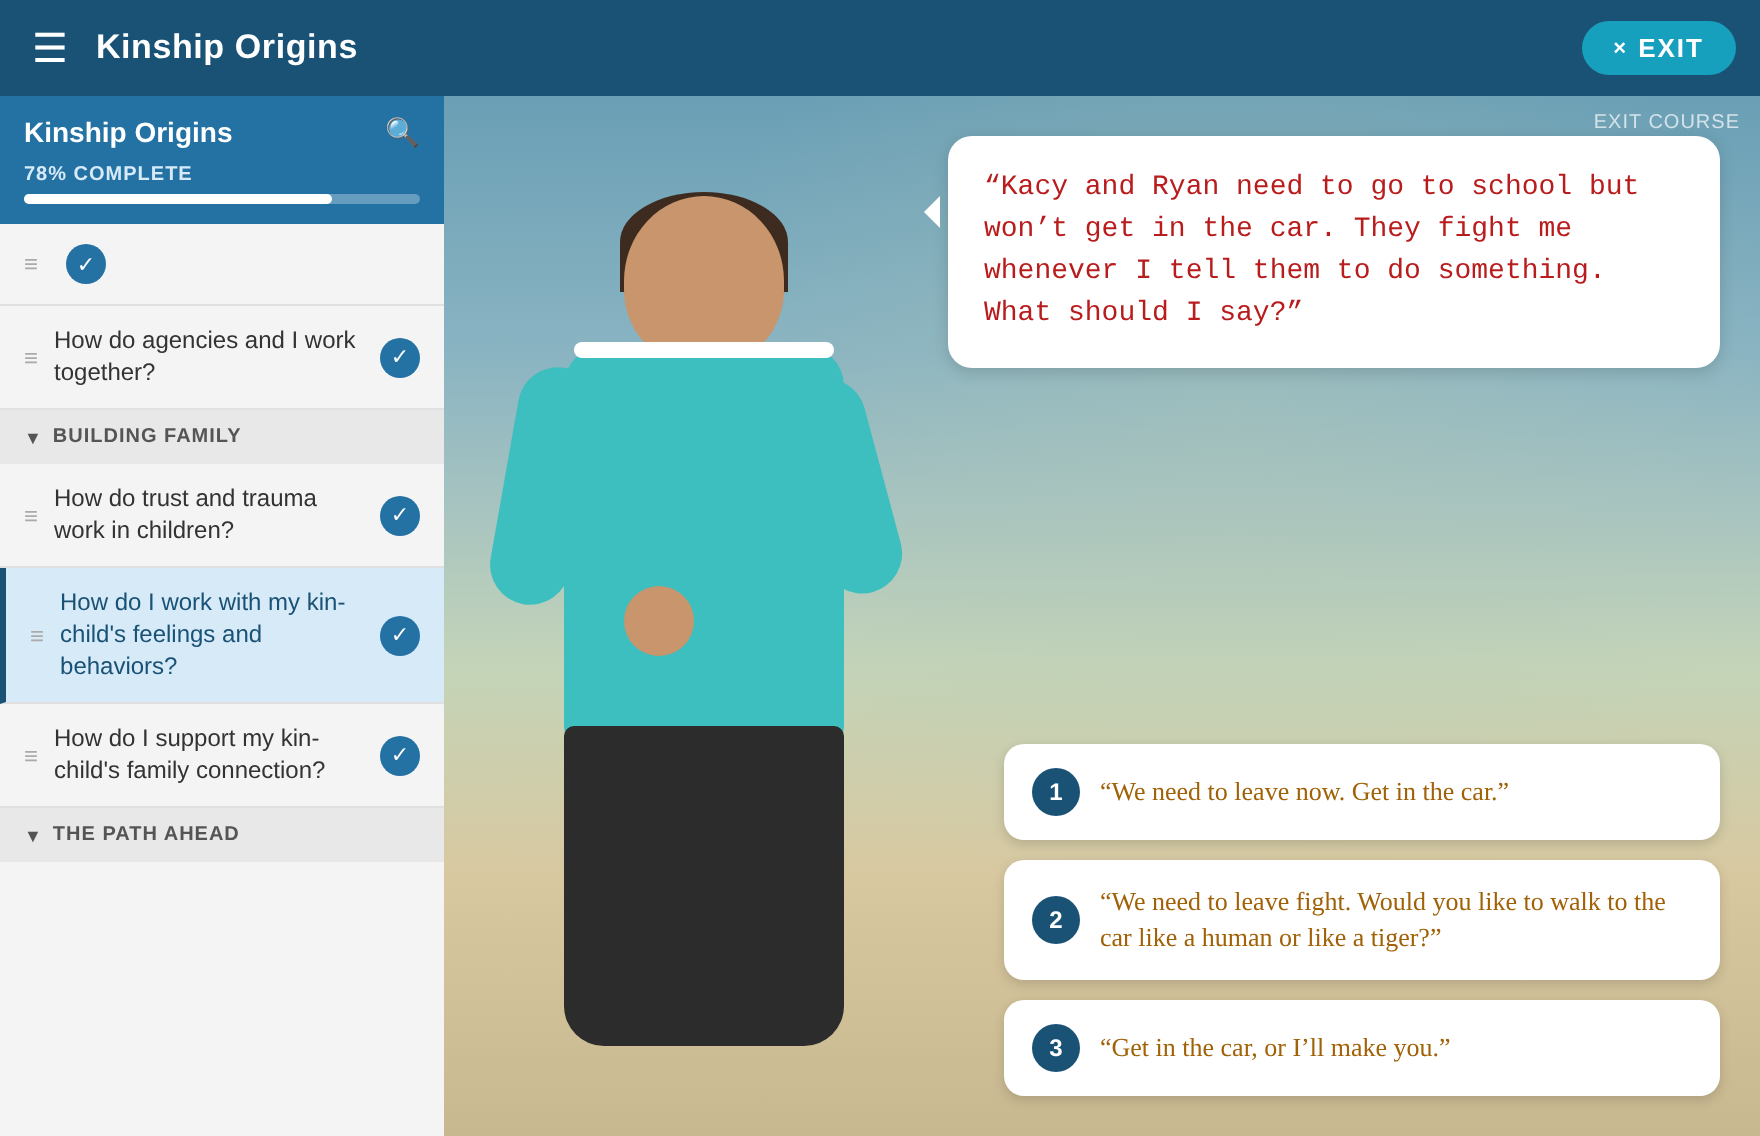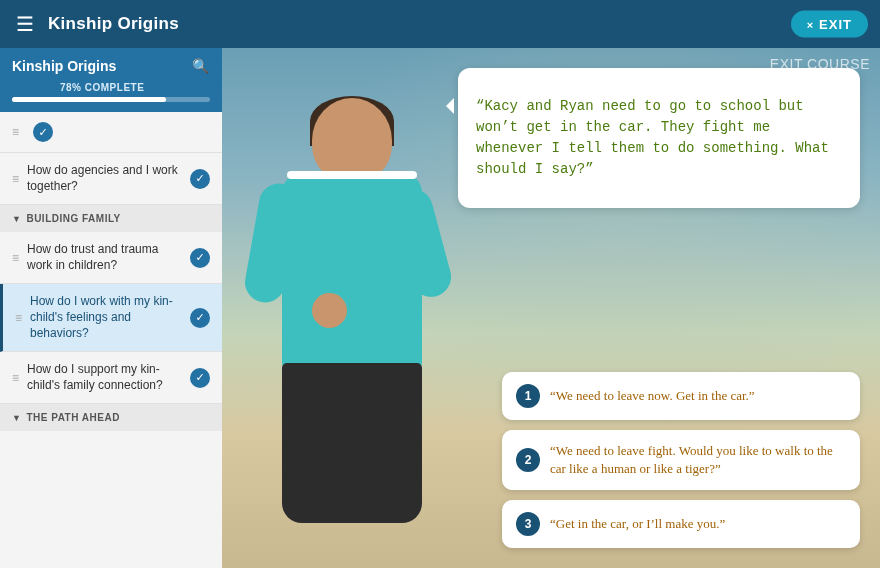--- a/index.html
+++ b/index.html
@@ -83,21 +83,20 @@
     .progress-bar-container {
       background: #2471a3;
       padding: 0 12px 10px;
     }
     .progress-label {
       color: #d6eaf8;
       font-size: 10px;
       font-weight: 600;
       letter-spacing: 0.5px;
       margin-bottom: 4px;
-      margin-left: 48px;
     }
     .progress-bar {
       background: rgba(255,255,255,0.3);
       height: 5px;
       border-radius: 3px;
     }
     .progress-fill {
       background: white;
       height: 100%;
       border-radius: 3px;
@@ -273,36 +272,36 @@
       top: 215px;
       left: 70px;
     }
 
     
     .exit-course-text {
       position: absolute;
       top: 8px;
       right: 10px;
       color: rgba(255,255,255,0.7);
-      font-size: 14px;
+      font-size: 10px;
       letter-spacing: 0.5px;
     }
 
     
     .speech-bubble-main {
       position: absolute;
       top: 20px;
-      left: 236px;
+      left: 252px;
       right: 20px;
       background: white;
       border-radius: 12px;
-      padding: 28px 18px;
+      padding: 16px 18px;
       font-size: 14px;
       line-height: 1.5;
-      color: #4d7c0f;
+      color: #b91c1c;
       font-family: 'Courier New', monospace;
       box-shadow: 0 2px 8px rgba(0,0,0,0.15);
     }
     .speech-bubble-main::before {
       content: '';
       position: absolute;
       left: -12px;
       top: 30px;
       border: 8px solid transparent;
       border-right-color: white;

